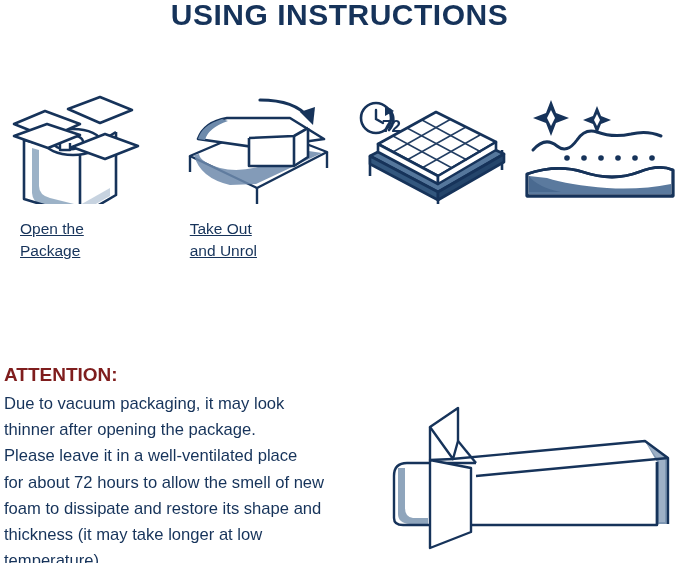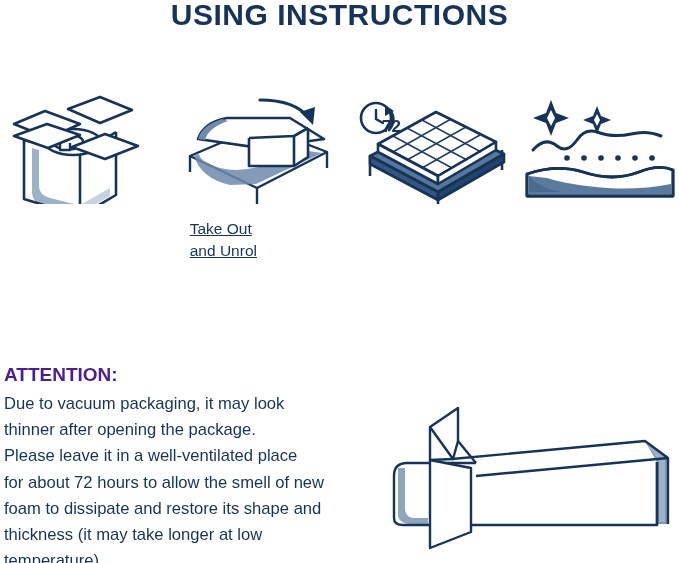--- a/index.html
+++ b/index.html
@@ -65,21 +65,21 @@
   .attention-wrap {
     position: absolute;
     top: 362px;
     left: 4px;
     width: 400px;
   }
   .attention-heading {
     font-size: 19px;
     font-weight: bold;
     line-height: 26px;
-    color: #4c1d95;
+    color: #7f1d1d;
     margin-bottom: 3px;
   }
   .attention-body {
     font-size: 16.6px;
     line-height: 26.2px;
     color: #16335a;
     white-space: pre-line;
   }
 
   
@@ -116,20 +116,22 @@
         <ellipse cx="61" cy="50" rx="28" ry="13" fill="#ffffff" stroke="#16335a" stroke-width="2.4"></ellipse>
         <ellipse cx="56" cy="50" rx="15" ry="7.5" fill="#ffffff" stroke="#16335a" stroke-width="2.4"></ellipse>
         <path d="M48 52 L48 58 L58 58 L58 51" fill="#ffffff" stroke="#16335a" stroke-width="2.4" stroke-linejoin="round"></path>
 
         <path d="M2 32 L33 19 L68 32 L37 46 Z" fill="#ffffff" stroke="#16335a" stroke-width="2.6" stroke-linejoin="round"></path>
         <path d="M56 17 L88 5 L120 18 L88 31 Z" fill="#ffffff" stroke="#16335a" stroke-width="2.6" stroke-linejoin="round"></path>
         <path d="M2 44 L36 56 L68 43 L35 32 Z" fill="#ffffff" stroke="#16335a" stroke-width="2.6" stroke-linejoin="round"></path>
         <path d="M60 55 L93 67 L126 54 L93 42 Z" fill="#ffffff" stroke="#16335a" stroke-width="2.6" stroke-linejoin="round"></path>
       </svg>
     </div>
+    <div class="step-label">Open the
+Package</div>
   </div>
 
   <div class="step">
     <div class="step-icon">
       <svg width="170" height="112" viewBox="0 0 170 112">
 
         <path d="M8 64 L75 96 L145 60 L78 34 Z" fill="#ffffff" stroke="#16335a" stroke-width="2.4" stroke-linejoin="round"></path>
         <path d="M8 64 L8 80" stroke="#16335a" stroke-width="2.4"></path>
         <path d="M145 60 L145 76" stroke="#16335a" stroke-width="2.4"></path>
         <path d="M75 96 L75 112" stroke="#16335a" stroke-width="2.4"></path>

